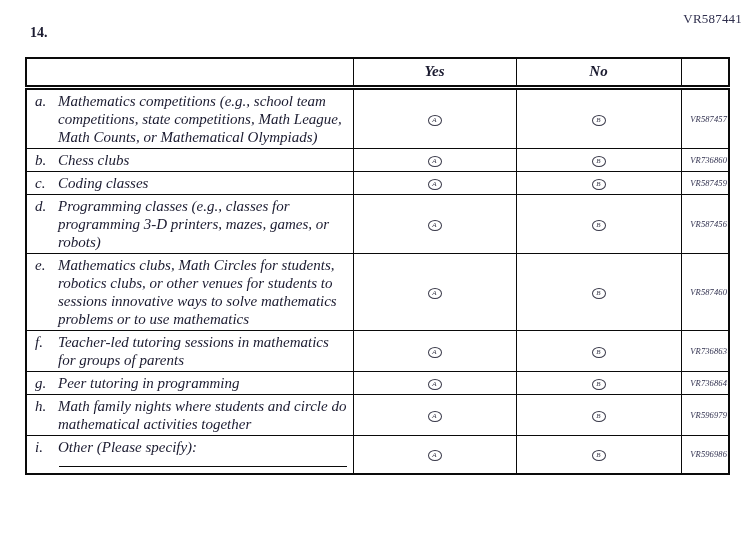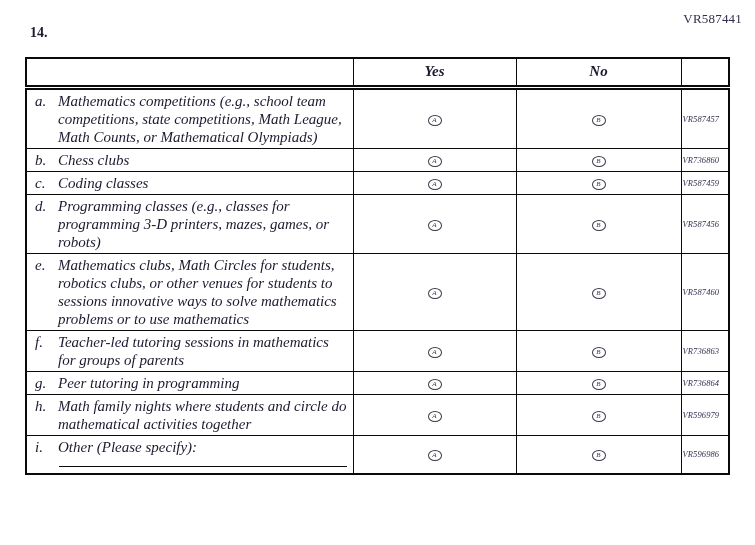--- a/index.html
+++ b/index.html
@@ -85,21 +85,21 @@
     background:#fff;
   }
   .bletter{
     font-size:7px;
     line-height:1;
     color:var(--bubble);
     font-family:"Liberation Serif","DejaVu Serif",serif;
   }
   td.code-cell{
     font-size:8.5px;
-    text-align:left;
+    text-align:right;
     color:var(--code);
     padding:0 1px;
     letter-spacing:0.1px;
   }
   .blank-line{
     margin:10px 0 4px 24px;
     border-bottom:1.4px solid var(--border);
     height:1px;
   }
 </style>

